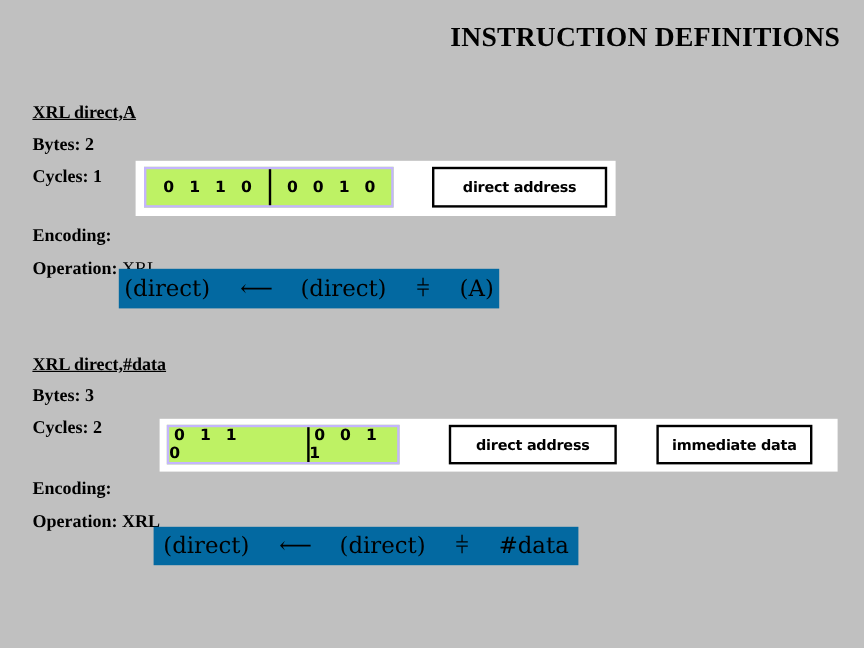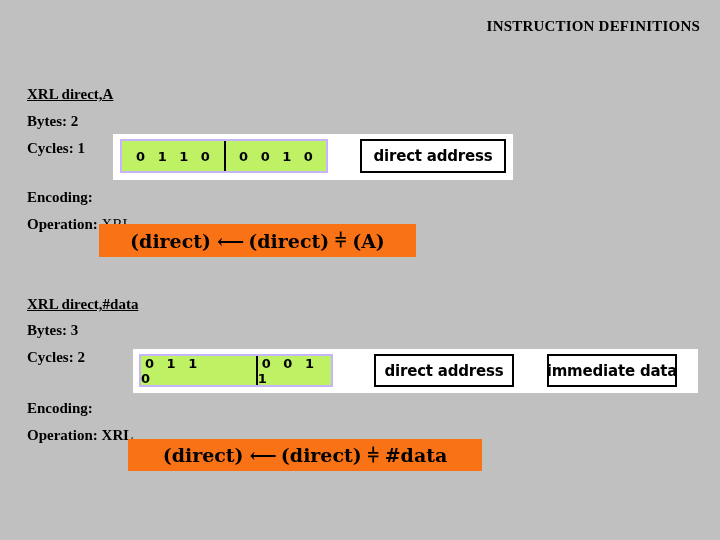--- a/index.html
+++ b/index.html
@@ -21,21 +21,21 @@
     height: 540px;
   }
 
   
   .slide-title {
     position: absolute;
     left: 0;
     top: 18px;
     width: 700px;
     text-align: right;
-    font-size: 15px;
+    font-size: 23px;
     font-weight: bold;
     letter-spacing: 0.2px;
     white-space: nowrap;
   }
 
   
   .txt {
     position: absolute;
     font-size: 15px;
     font-weight: bold;
@@ -63,21 +63,21 @@
     display: flex;
     align-items: center;
     justify-content: center;
     font-family: "DejaVu Sans", "Liberation Sans", sans-serif;
     font-size: 13px;
     font-weight: bold;
     color: #000000;
     white-space: nowrap;
   }
   .fig-box.label {
-    font-size: 15px;
+    font-size: 12px;
     letter-spacing: -0.2px;
   }
   
   .opcode-pair {
     position: absolute;
     display: flex;
     border: 2px solid #c4b5fd;
     box-sizing: border-box;
     background: #bef264;
   }
@@ -92,30 +92,31 @@
     text-indent: 4px;
     box-sizing: border-box;
   }
   .opcode-pair .cell + .cell {
     border-left: 2px solid #000000;
   }
 
   
   .formula {
     position: absolute;
-    background: #f97316;
+    background: #0369a1;
     display: flex;
     align-items: center;
     justify-content: center;
     font-family: "DejaVu Serif", "Liberation Serif", serif;
-    font-weight: bold;
+    font-weight: normal;
     font-size: 19px;
     white-space: nowrap;
     color: #000000;
     letter-spacing: 0px;
+    gap: 19px;
   }
   .formula .arrow {
     font-size: 19px;
     margin: 0 6px;
     letter-spacing: -2px;
   }
   .formula .xor {
     font-size: 19px;
     margin: 0 6px;
   }

